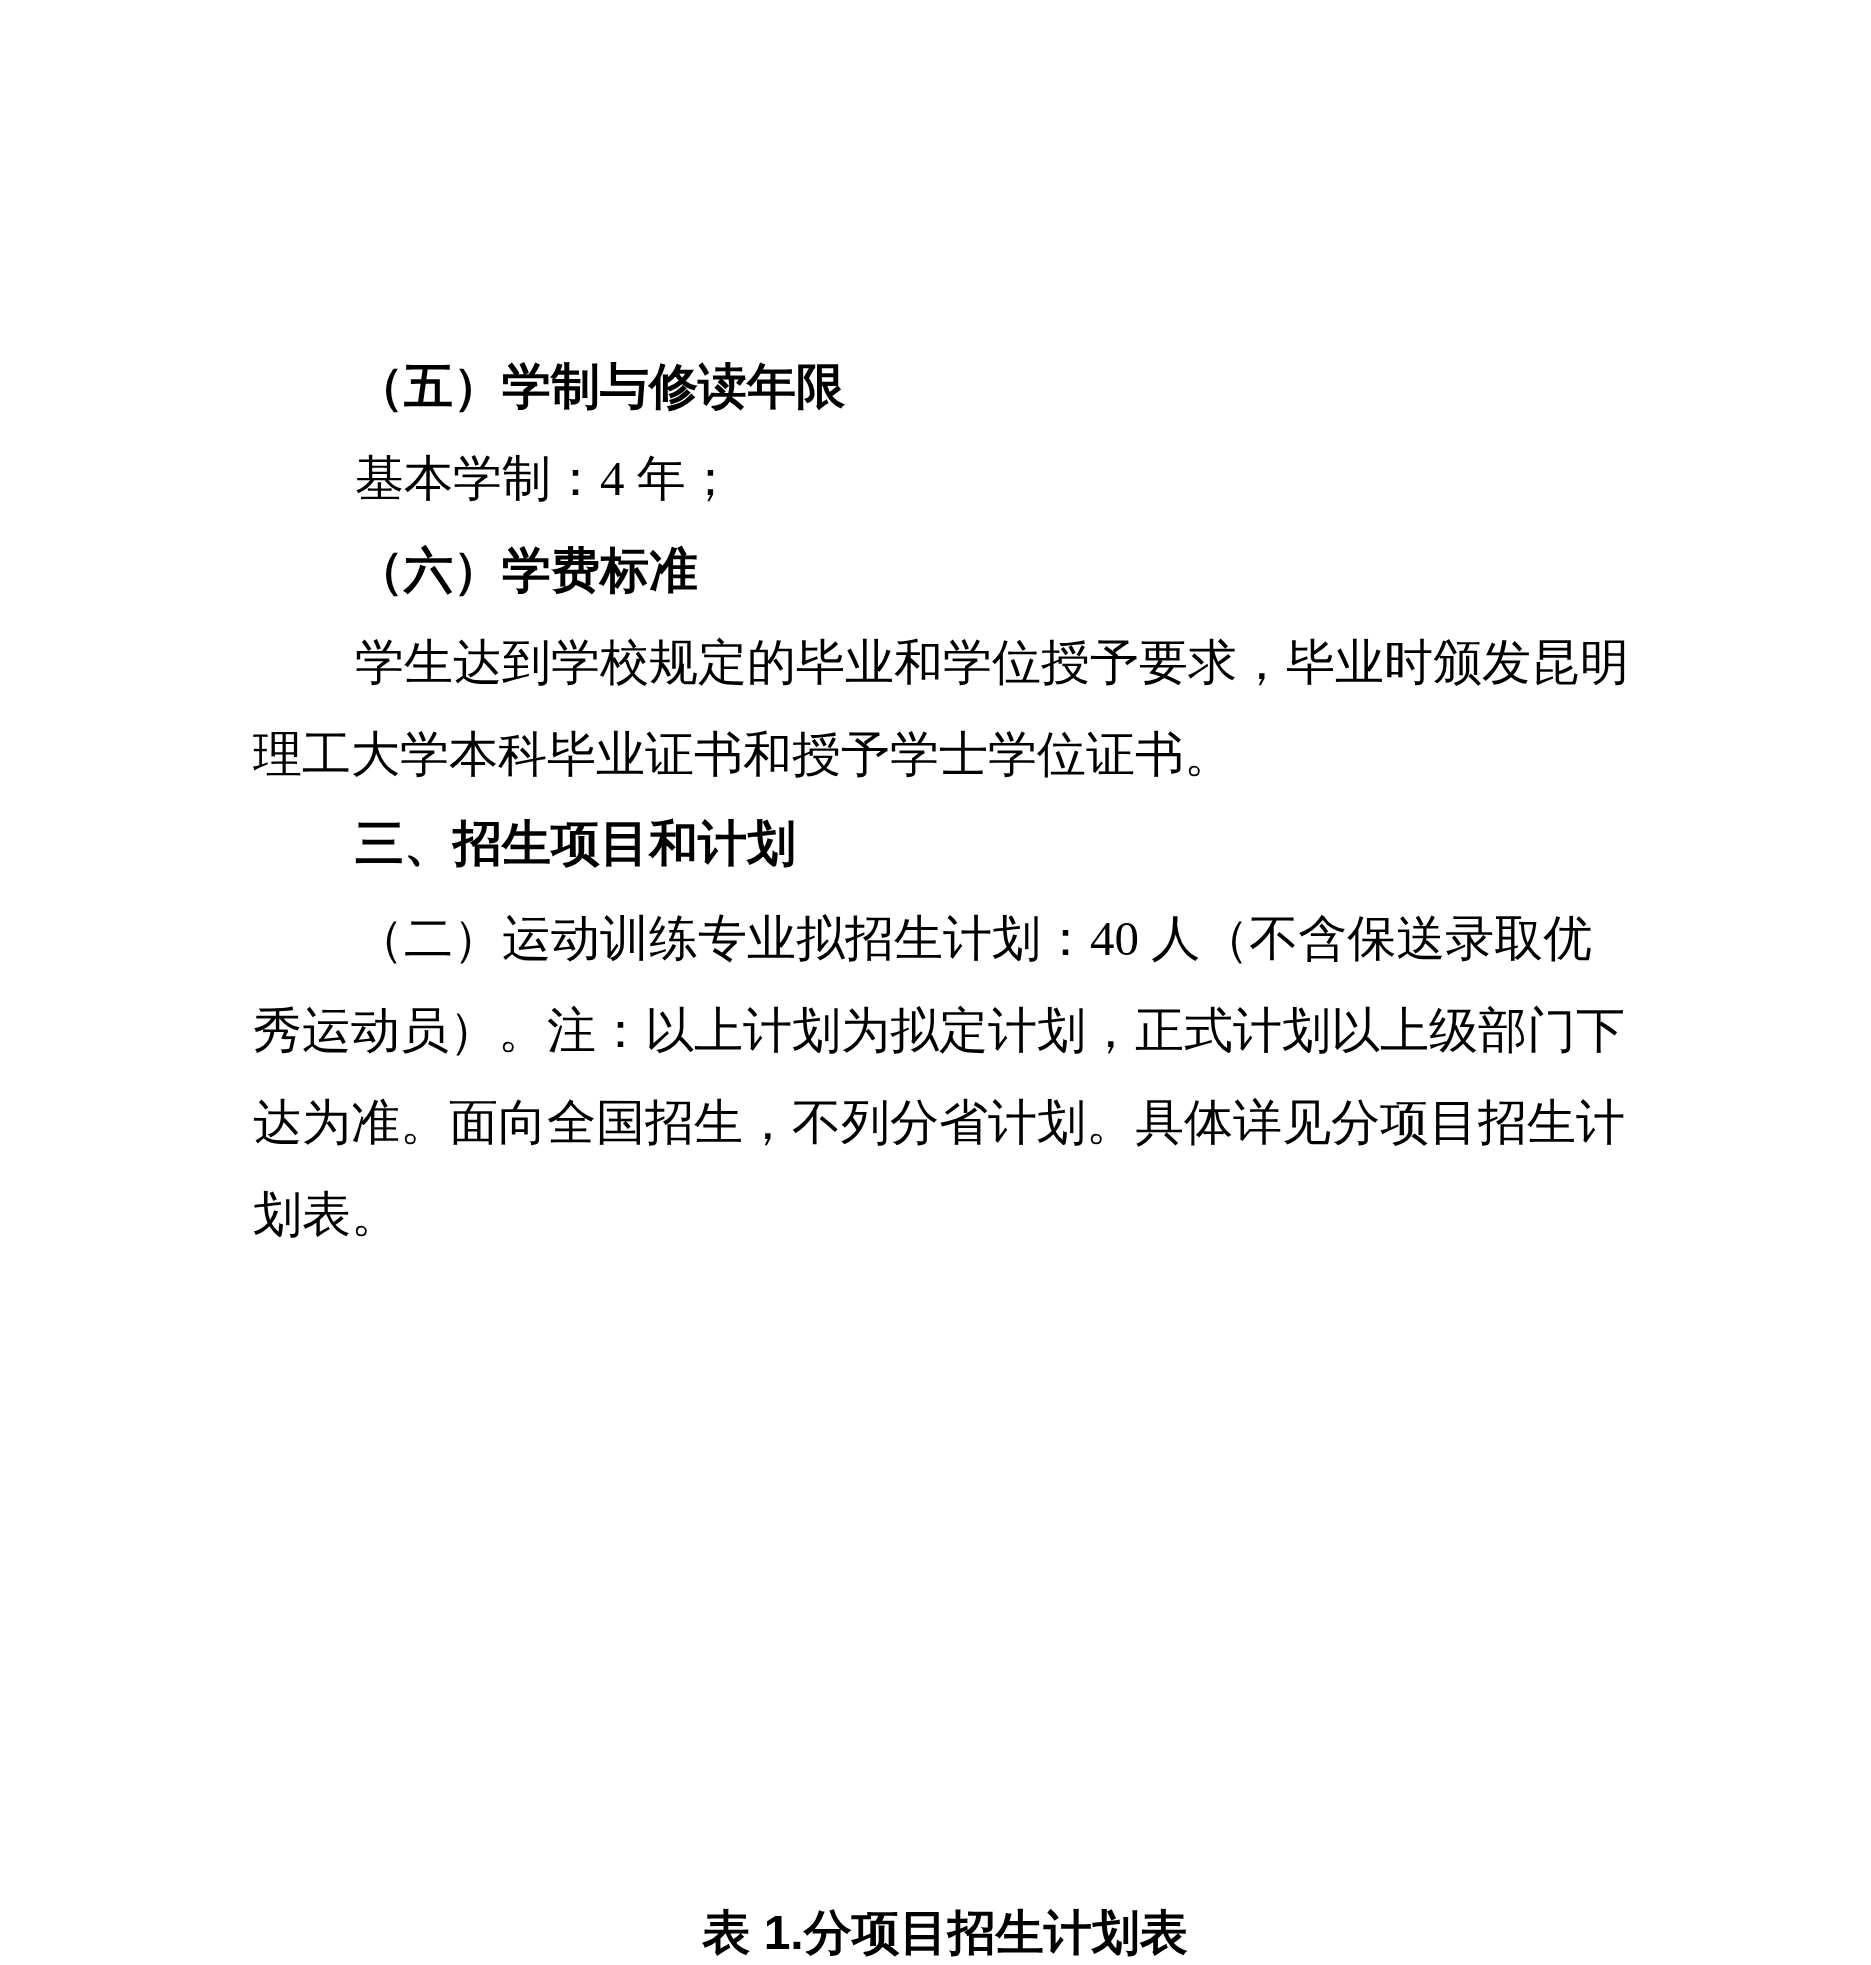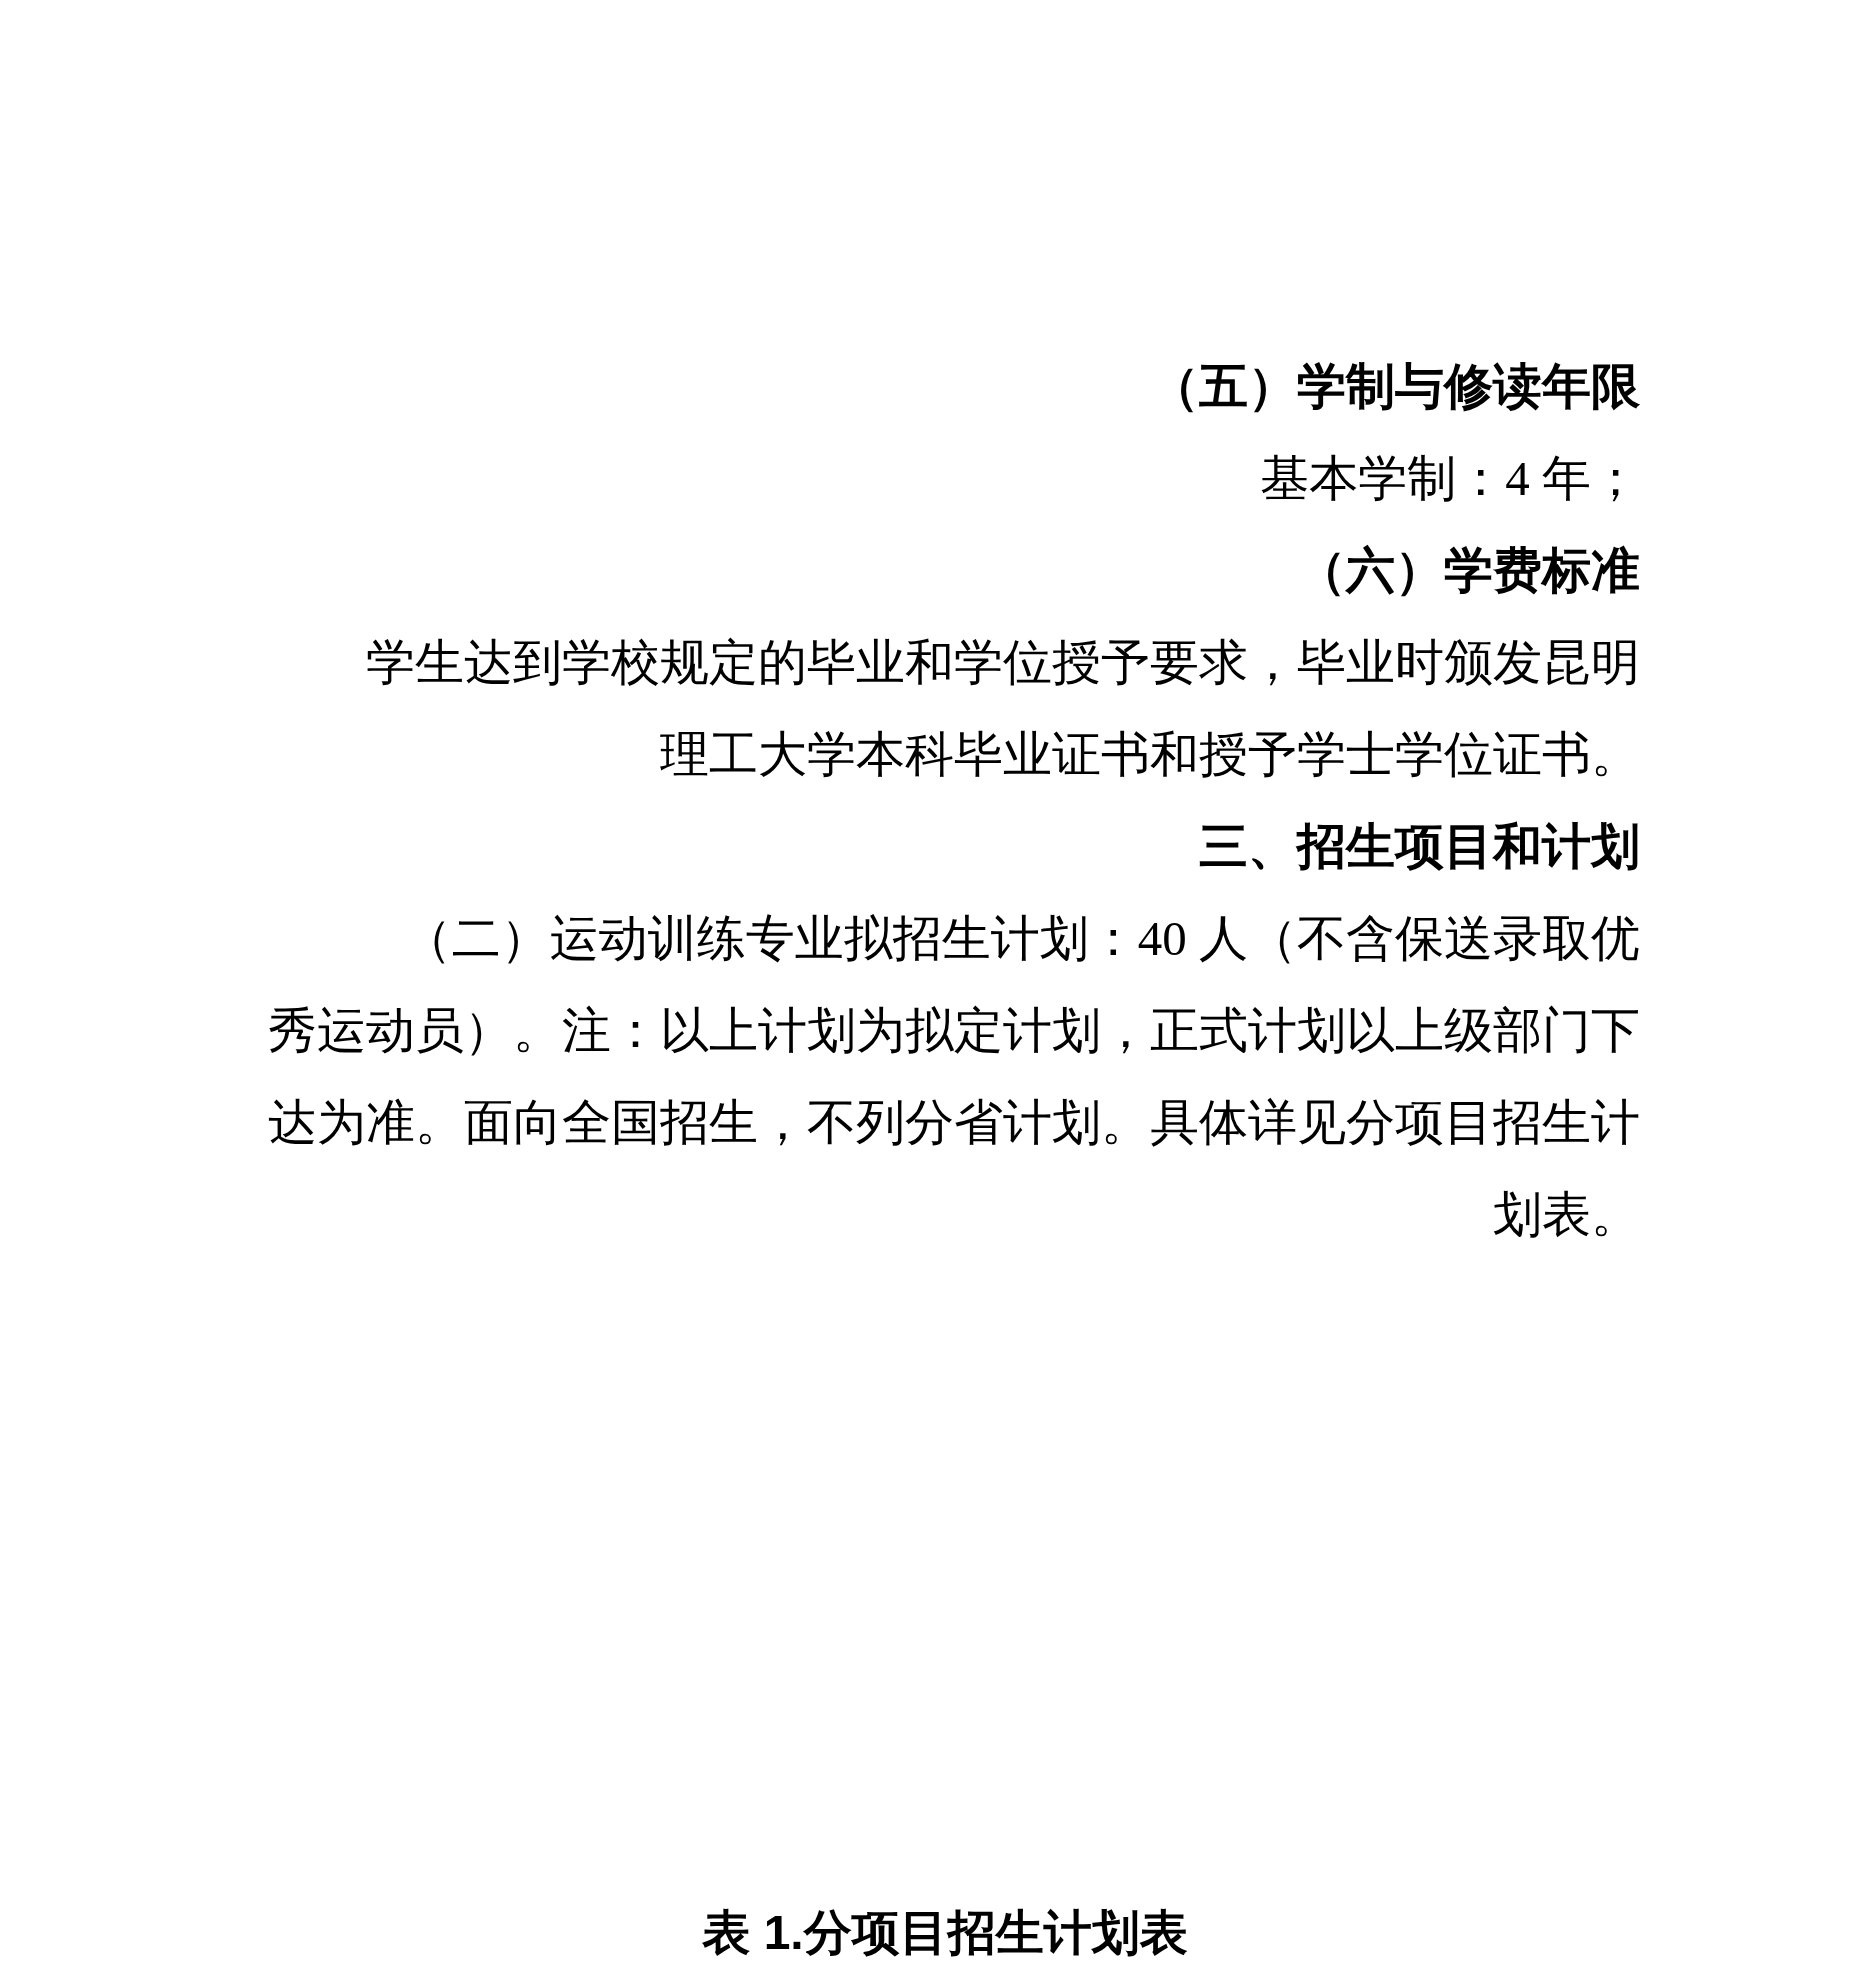--- a/index.html
+++ b/index.html
@@ -9,25 +9,25 @@
     background:#ffffff;color:#000000;
     overflow:hidden;
     font-family:"Liberation Serif","DejaVu Serif",serif;
   }
   .textblock{
     position:absolute;left:253px;top:341px;width:1387px;
   }
   .para{
     font-size:49px;line-height:92px;margin:0;
   }
-  .para .line{white-space:nowrap;text-align:right;}
+  .para .line{white-space:nowrap;}
   .para .line.indent{padding-left:102px;}
   .para.kai{font-weight:600;}
   .para.hei{
-    font-family:Liberation Serif, serif;
+    font-family:Liberation Mono, monospace;
     font-weight:700;
   }
   .table-title{
     position:absolute;left:233px;top:1895px;width:1424px;
     text-align:center;
     font-family:"Liberation Sans","DejaVu Sans",sans-serif;
     font-weight:700;font-size:48px;line-height:75px;
     white-space:nowrap;
   }
 </style>

